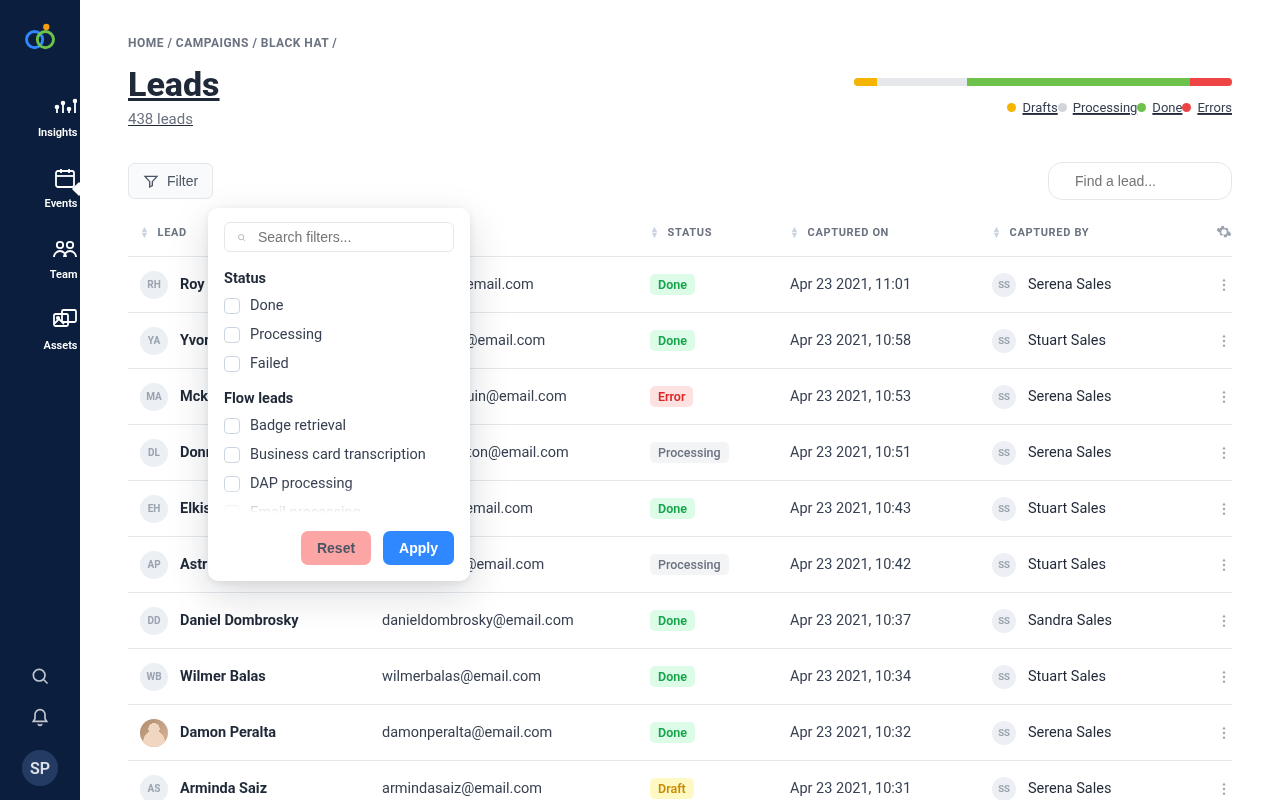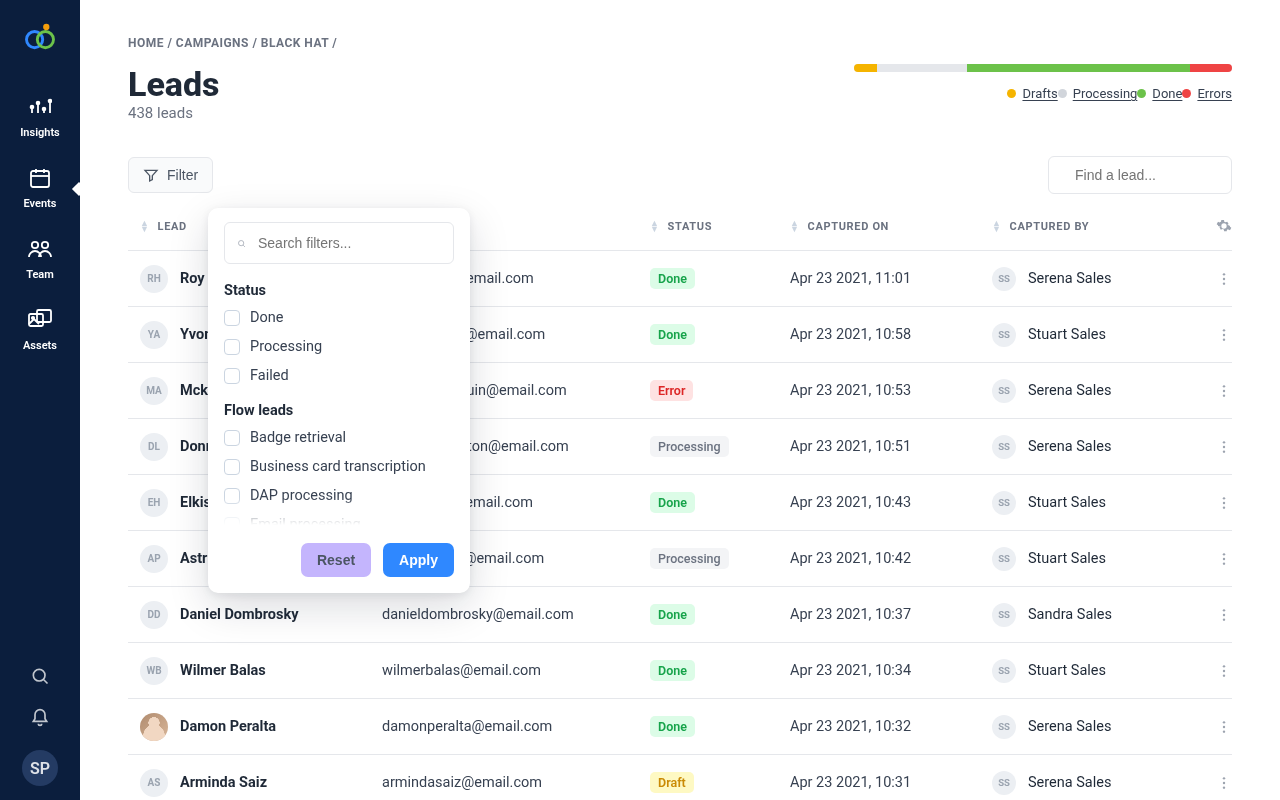--- a/index.html
+++ b/index.html
@@ -34,21 +34,21 @@
   
   .sidebar{
     width:80px;height:800px;background:var(--navy);
     display:flex;flex-direction:column;align-items:center;
     padding-top:18px;
     flex-shrink:0;
     position:relative;
   }
   .logo{width:36px;height:36px;margin-bottom:28px;}
   .nav-item{
-    width:75px;display:flex;flex-direction:column;align-items:center;
+    width:75px;display:flex;flex-direction:column;align-items:flex-end;
     color:#fff;font-size:11px;font-weight:600;
     padding:12px 0 14px;cursor:pointer;position:relative;
   }
   .nav-item .nav-icon{width:26px;height:26px;display:flex;align-items:center;justify-content:center;margin-bottom:6px;}
   .nav-item.active::after{
     content:"";position:absolute;right:-6px;top:50%;transform:translateY(-50%) rotate(45deg);
     width:10px;height:10px;background:#fff;
   }
   .sidebar-bottom{
     position:absolute;bottom:14px;left:0;width:80px;
@@ -60,39 +60,39 @@
     display:flex;align-items:center;justify-content:center;
     color:rgba(255,255,255,.85);font-size:16px;font-weight:600;
   }
   
   .main{flex:1;height:800px;overflow:hidden;padding:36px 48px 0 48px;position:relative;}
   .breadcrumb{
     font-size:12px;font-weight:700;letter-spacing:.04em;color:var(--muted2);
     text-transform:uppercase;margin-bottom:14px;
   }
   .breadcrumb span{color:var(--muted2);}
-  .header-row{display:flex;justify-content:space-between;align-items:flex-start;}
+  .header-row{display:flex;justify-content:space-between;align-items:center;text-decoration:underline;}
   .title{font-size:34px;font-weight:800;margin:0;}
-  .subcount{color:var(--muted2);font-size:15px;}
+  .subcount{color:var(--muted2);font-size:15px;margin-top:6px;}
   .progress-wrap{width:378px;}
   .progress-bar{display:flex;height:8px;border-radius:4px;overflow:hidden;background:var(--silver);}
   .legend{display:flex;justify-content:flex-end;margin-top:14px;font-size:13px;}
   .legend-item{display:flex;align-items:center;gap:6px;color:#374151;cursor:pointer;}
   .legend-item .dot{width:9px;height:9px;border-radius:50%;}
   .legend-item .lbl{text-decoration:underline;text-underline-offset:2px;}
   
   .toolbar{display:flex;justify-content:space-between;align-items:center;margin-top:34px;}
   .filter-btn{
     display:flex;align-items:center;gap:8px;
     border:1px solid var(--border);background:#f9fafb;color:#4b5563;
     font-size:14px;font-weight:500;border-radius:6px;padding:9px 14px;cursor:pointer;
   }
   .search-box{
     display:flex;align-items:center;gap:10px;border:1px solid var(--border);
-    border-radius:6px;padding:8px 14px;height:38px;width:184px;
+    border-radius:14px;padding:8px 14px;height:38px;width:184px;
   }
   .search-box input{border:0;outline:0;font-size:14px;color:#374151;flex:1;background:transparent;}
   .search-box svg{color:var(--muted2);}
   
   .table{margin-top:24px;}
   .thead{
     display:grid;
     grid-template-columns: 254px 268px 140px 202px 210px 30px;
     align-items:center;padding:0 0 16px 0;border-bottom:1px solid var(--border);
   }
@@ -145,41 +145,41 @@
   
   .popover{
     position:absolute;left:128px;top:208px;
     width:262px;background:#fff;border-radius:10px;
     box-shadow:0 14px 40px rgba(15,23,42,.15),0 2px 8px rgba(15,23,42,.08);
     padding:14px 16px 16px;
     z-index:10;
   }
   .popover .search{
     display:flex;align-items:center;gap:10px;border:1px solid var(--border);
-    border-radius:6px;height:42px;padding:0 12px;
+    border-radius:6px;height:30px;padding:0 12px;
   }
   .popover .search input{border:0;outline:0;font-size:14px;flex:1;background:transparent;color:#374151;}
   .popover .section-title{font-weight:700;font-size:14.5px;margin:18px 0 10px;}
   .popover .opts{display:flex;flex-direction:column;gap:12px;}
   .check-row{display:flex;align-items:center;gap:10px;font-size:14.5px;color:#374151;cursor:pointer;}
   .checkbox{
     width:16px;height:16px;border:1.6px solid #cbd5e1;border-radius:4px;flex-shrink:0;
   }
   .popover .scroll-fade{
     position:relative;max-height:96px;overflow:hidden;margin-top:8px;
   }
   .popover .scroll-fade::after{
     content:"";position:absolute;left:0;right:0;bottom:0;height:28px;
     background:linear-gradient(to bottom,rgba(255,255,255,0),#fff);
   }
   .popover .actions{display:flex;justify-content:flex-end;gap:12px;margin-top:18px;}
   .btn{
     border-radius:7px;padding:9px 16px;font-size:14px;font-weight:600;cursor:pointer;border:0;
   }
-  .btn.secondary{background:#c4b5fd;color:#4b5563;}
+  .btn.secondary{background:#fca5a5;color:#4b5563;}
   .btn.primary{background:var(--accent);color:#fff;}
   svg{display:block;}
 </style>
 </head>
 <body>
 
 <nav class="sidebar">
   <div class="logo">
     <svg viewBox="0 0 40 40">
       <circle cx="14" cy="24" r="9" fill="none" stroke="#2f88ff" stroke-width="3.2"></circle>

